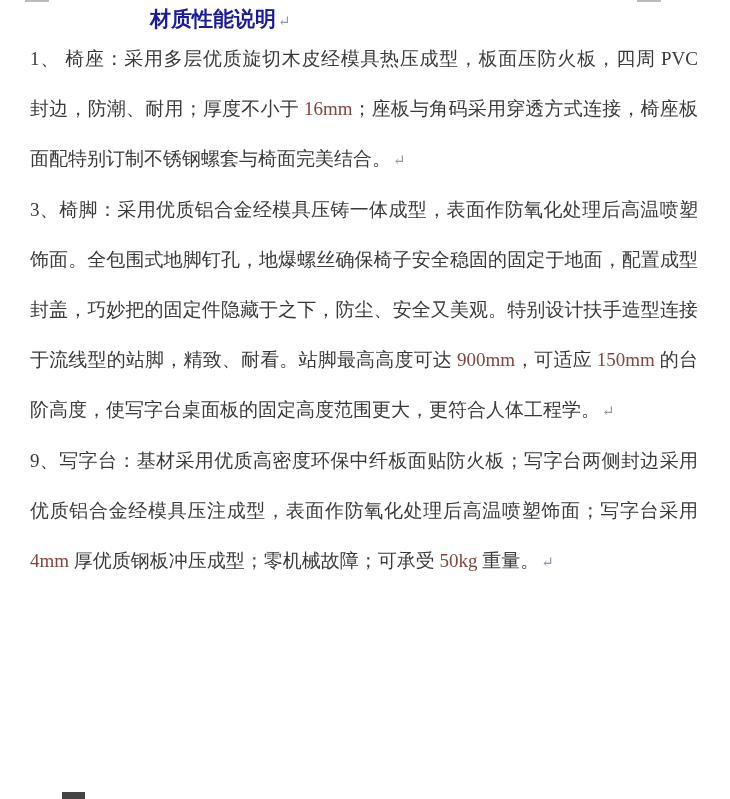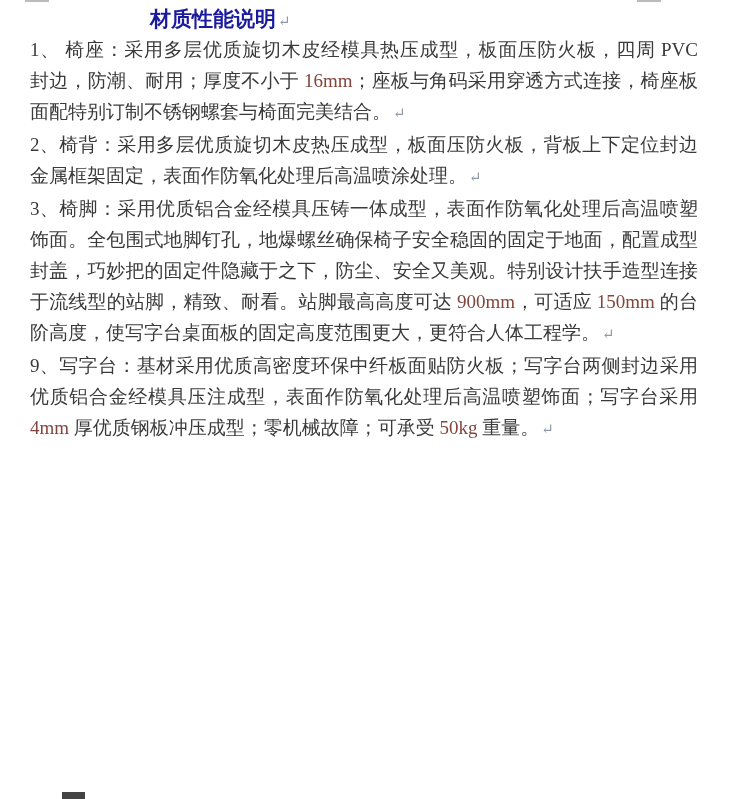--- a/index.html
+++ b/index.html
@@ -30,21 +30,21 @@
     white-space: nowrap;
   }
   .paragraphs {
     position: absolute;
     left: 30px; top: 34px;
     width: 668px;
   }
   .paragraphs p {
     margin: 0;
     font-size: 19px;
-    line-height: 31px;
+    line-height: 50px;
     color: var(--body, #3a3a3a);
     text-align: justify;
     text-justify: inter-ideograph;
   }
   .meas { color: var(--measurement, #82463c); }
   .pmark {
     color: var(--paragraph_mark, #9099a8);
     font-size: 15px;
     font-weight: normal;
     padding-left: 2px;
@@ -60,19 +60,18 @@
 <body>
 
 <div class="page">
   <div class="corner-mark left"></div>
   <div class="corner-mark right"></div>
 
   <h1 class="title"><span>材质性能说明</span><span class="pmark">↵</span></h1>
 
   <div class="paragraphs" id="paragraphs">
       <p><span class="">1、 椅座：采用多层优质旋切木皮经模具热压成型，板面压防火板，四周 PVC 封边，防潮、耐用；厚度不小于 </span><span class="meas">16mm</span><span class="">；座板与角码采用穿透方式连接，椅座板面配特别订制不锈钢螺套与椅面完美结合。</span><span class="pmark">↵</span></p>
-      <p><span class="">2、椅背：采用多层优质旋切木皮热压成型，板面压防火板，背板上下定位封边金属框架固定，表面作防氧化处理后高温喷涂处理。</span><span class="pmark">↵</span></p>
       <p><span class="">3、椅脚：采用优质铝合金经模具压铸一体成型，表面作防氧化处理后高温喷塑饰面。全包围式地脚钉孔，地爆螺丝确保椅子安全稳固的固定于地面，配置成型封盖，巧妙把的固定件隐藏于之下，防尘、安全又美观。特别设计扶手造型连接于流线型的站脚，精致、耐看。站脚最高高度可达 </span><span class="meas">900mm</span><span class="">，可适应 </span><span class="meas">150mm</span><span class=""> 的台阶高度，使写字台桌面板的固定高度范围更大，更符合人体工程学。</span><span class="pmark">↵</span></p>
       <p><span class="">9、写字台：基材采用优质高密度环保中纤板面贴防火板；写字台两侧封边采用优质铝合金经模具压注成型，表面作防氧化处理后高温喷塑饰面；写字台采用 </span><span class="meas">4mm</span><span class=""> 厚优质钢板冲压成型；零机械故障；可承受 </span><span class="meas">50kg</span><span class=""> 重量。</span><span class="pmark">↵</span></p>
     </div>
 
   <div class="bottom-bar"></div>
 </div>
 
 </body></html>

